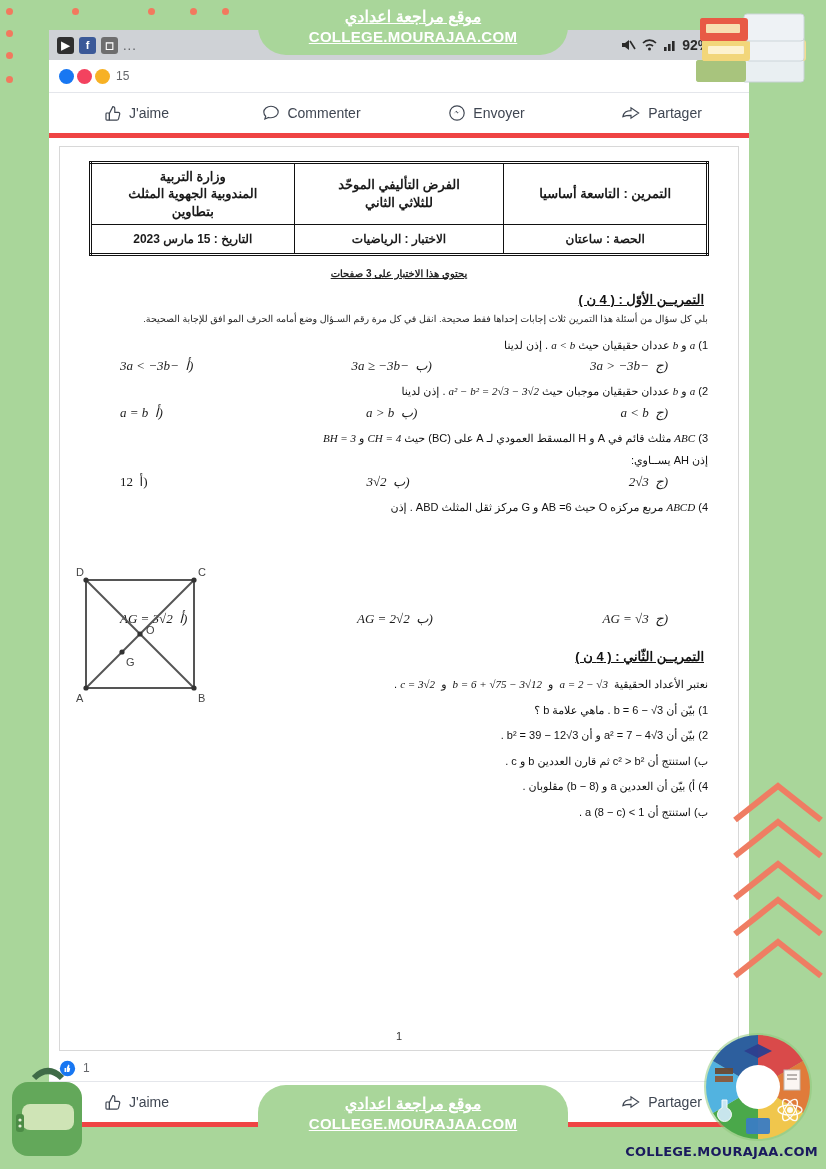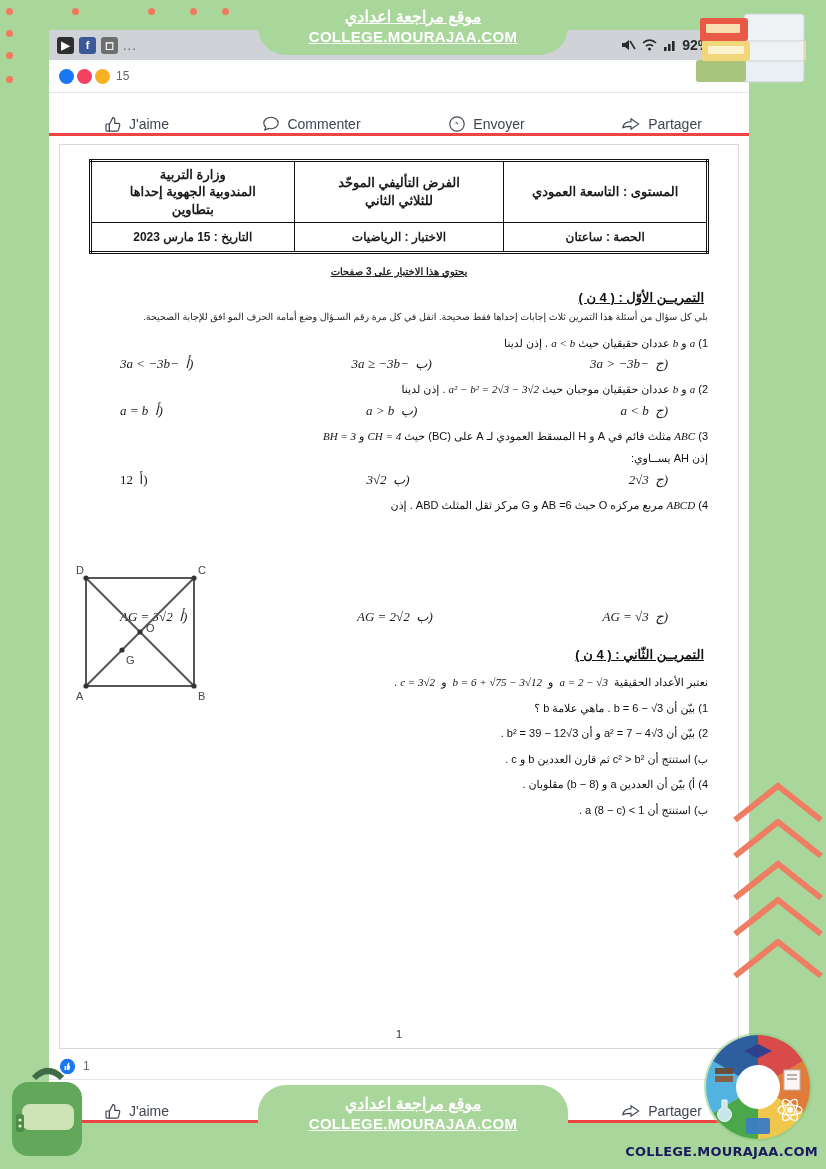--- a/index.html
+++ b/index.html
@@ -38,22 +38,22 @@
   .batt{width:13px;height:16px;background:#2a2a2a;border-radius:2px;}
 
   #reaction-row-top{height:22px;display:flex;align-items:center;padding:16px 10px;gap:3px;box-sizing:border-box;background:#fff;}
   .reaction-pill{width:15px;height:15px;border-radius:50%;display:inline-block;}
   .rc-like{background:#1877f2;}
   .rc-love{background:#f3425f;}
   .rc-care{background:#f7b125;}
   .rc-count{font-size:12px;color:#65676b;margin-left:3px;}
 
   .action-bar{
-    height:40px;display:flex;align-items:flex-end;background:#fff;
-    border-top:1px solid #e4e6eb;border-bottom:3px solid #ef4444;
+    height:40px;display:flex;align-items:center;background:#fff;
+    border-top:1px solid #e4e6eb;border-bottom:5px solid #ef4444;
   }
   .action-btn{
     flex:1;display:flex;align-items:center;justify-content:center;gap:7px;
     color:#3f4652;font-size:14px;
   }
   .action-btn svg{flex:0 0 auto;}
 
   
   #doc-page{
     background:#ffffff;margin:8px 10px 0 10px;height:905px;
@@ -262,29 +262,29 @@
       <span>Partager</span>
     </div>
   </div>
 
   <div id="doc-page">
 
     <table id="exam-header">
       <tbody>
           <tr>
         <td class="hdr-top" style="width:33%">
-          <span>المستوى : التاسعة العمودي</span>
+          <span>التمرين : التاسعة أساسيا</span>
         </td>
         <td class="hdr-top" style="width:34%">
           <div>الفرض التأليفي الموحّد</div>
           <div>للثلاثي الثاني</div>
         </td>
         <td class="hdr-top" style="width:33%">
           <div>وزارة التربية</div>
-          <div>المندوبية الجهوية إحداها</div>
+          <div>المندوبية الجهوية المثلث</div>
           <div>بتطاوين</div>
         </td>
       </tr>
       <tr>
         <td class="hdr-bot">الحصة : ساعتان</td>
         <td class="hdr-bot">الاختبار : الرياضيات</td>
         <td class="hdr-bot">التاريخ : 15 مارس 2023</td>
       </tr>
     </tbody>
       </table>

